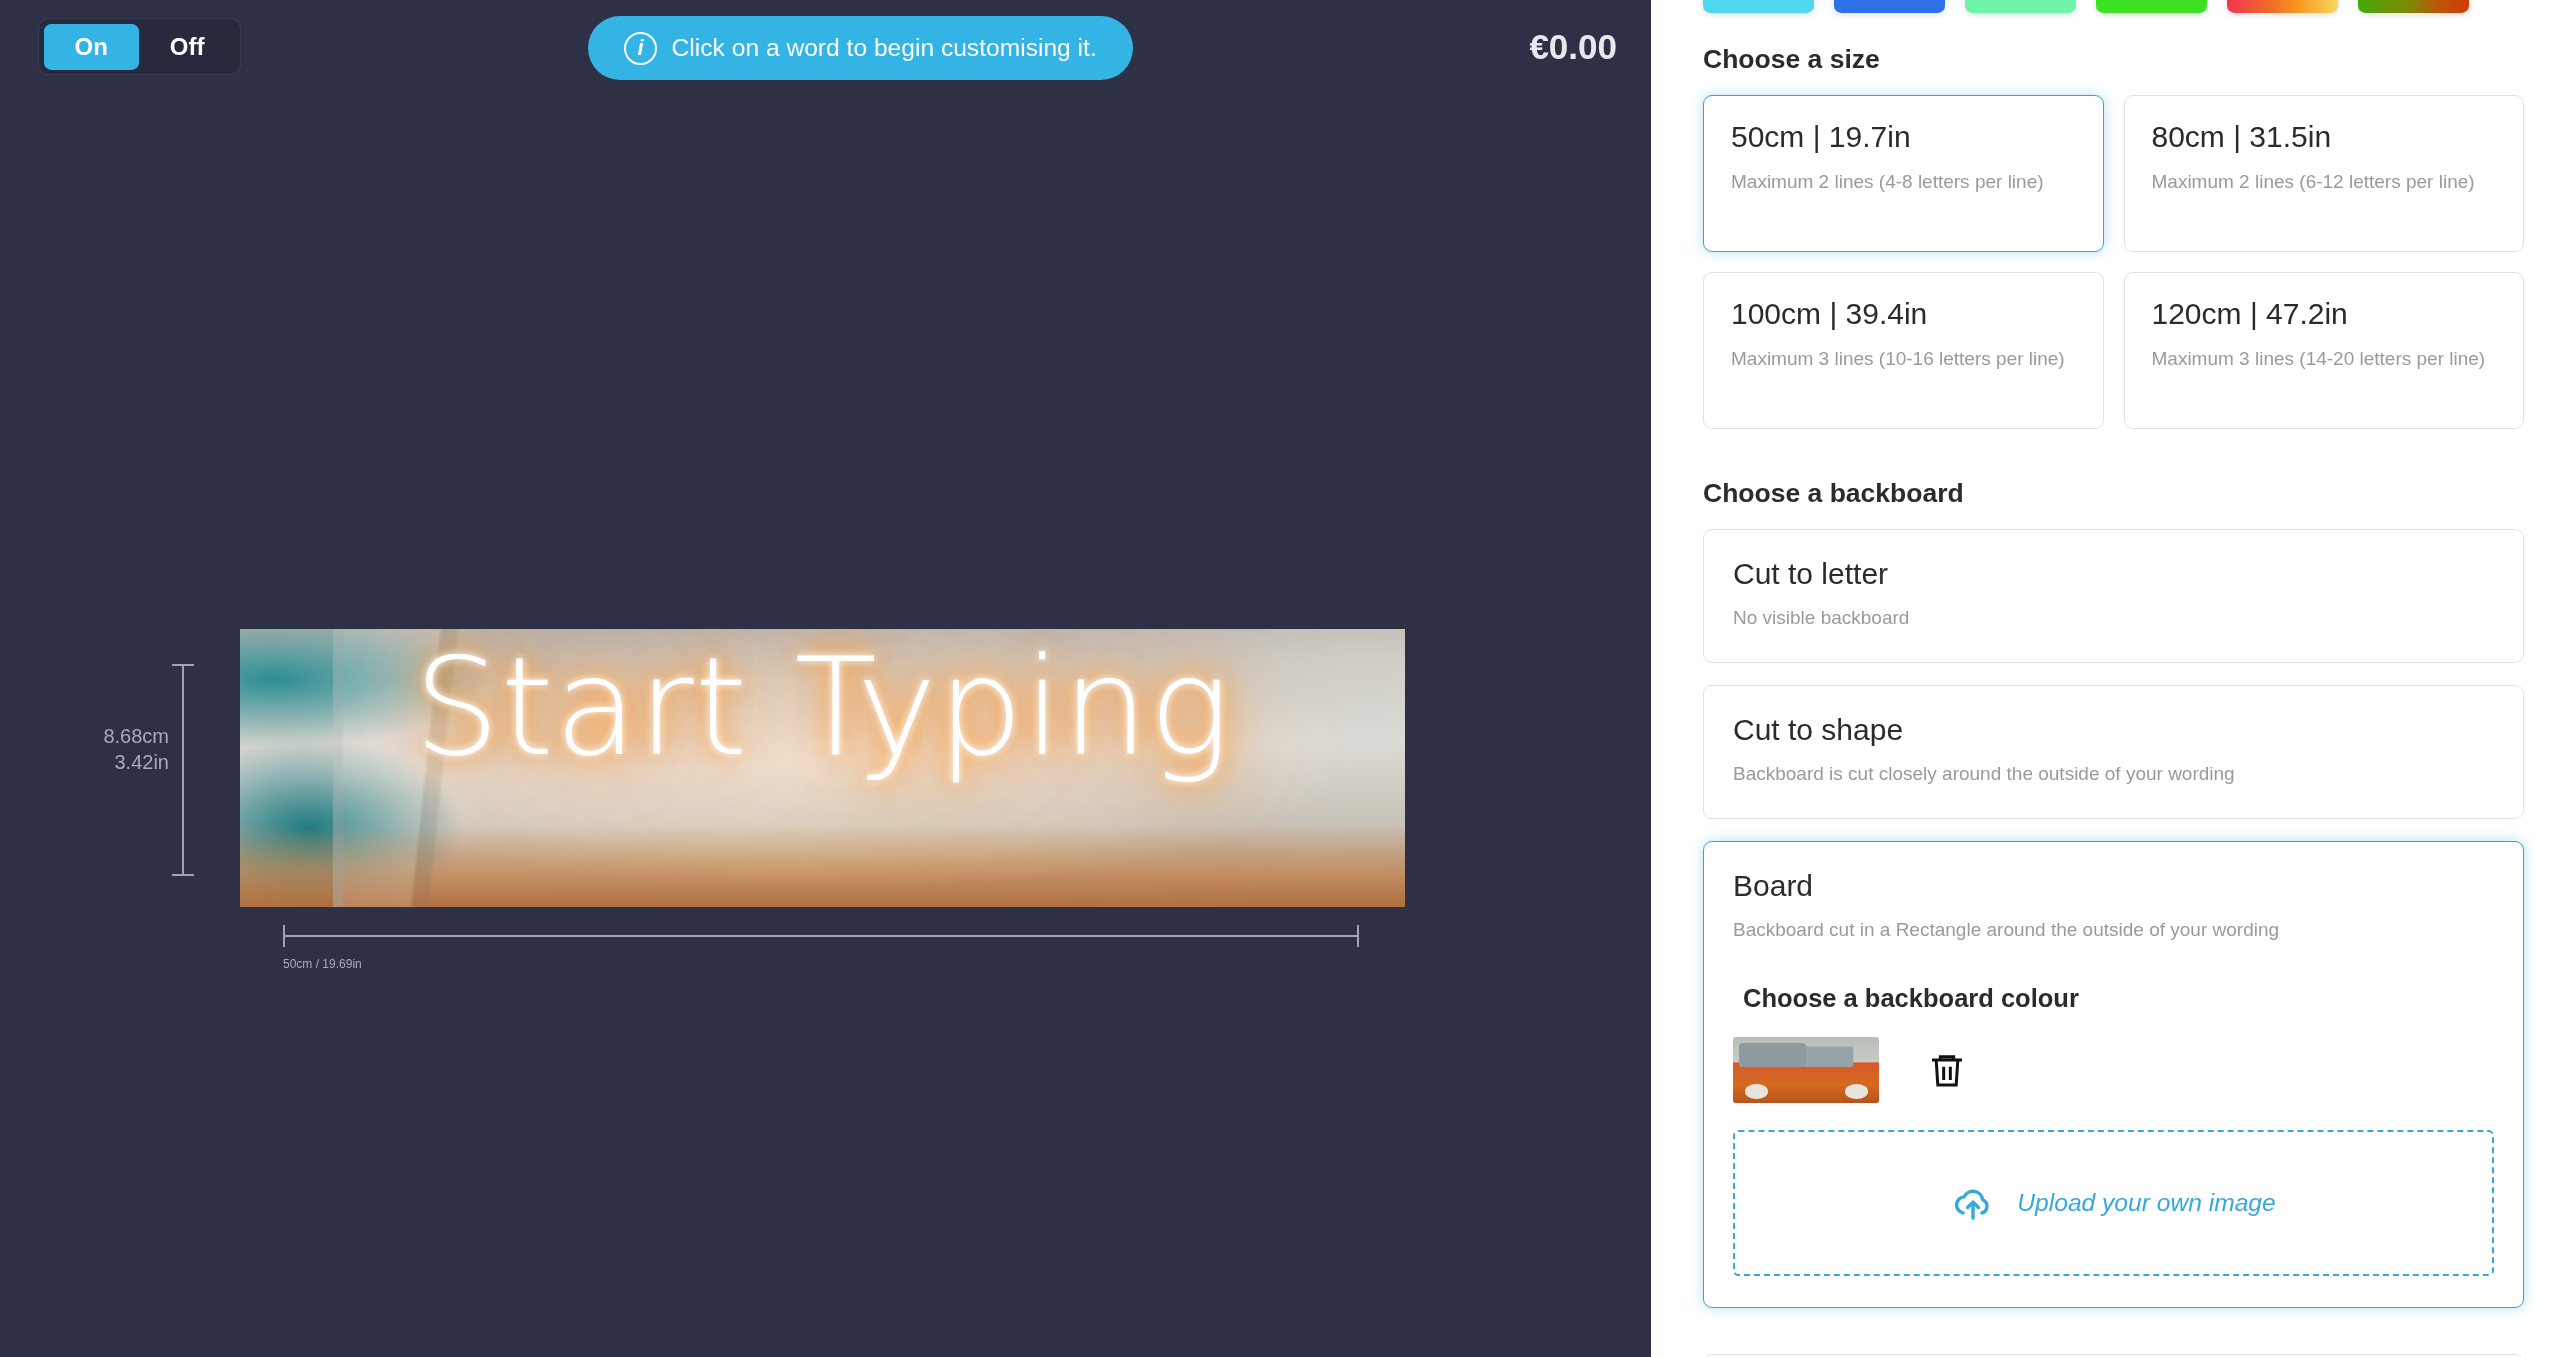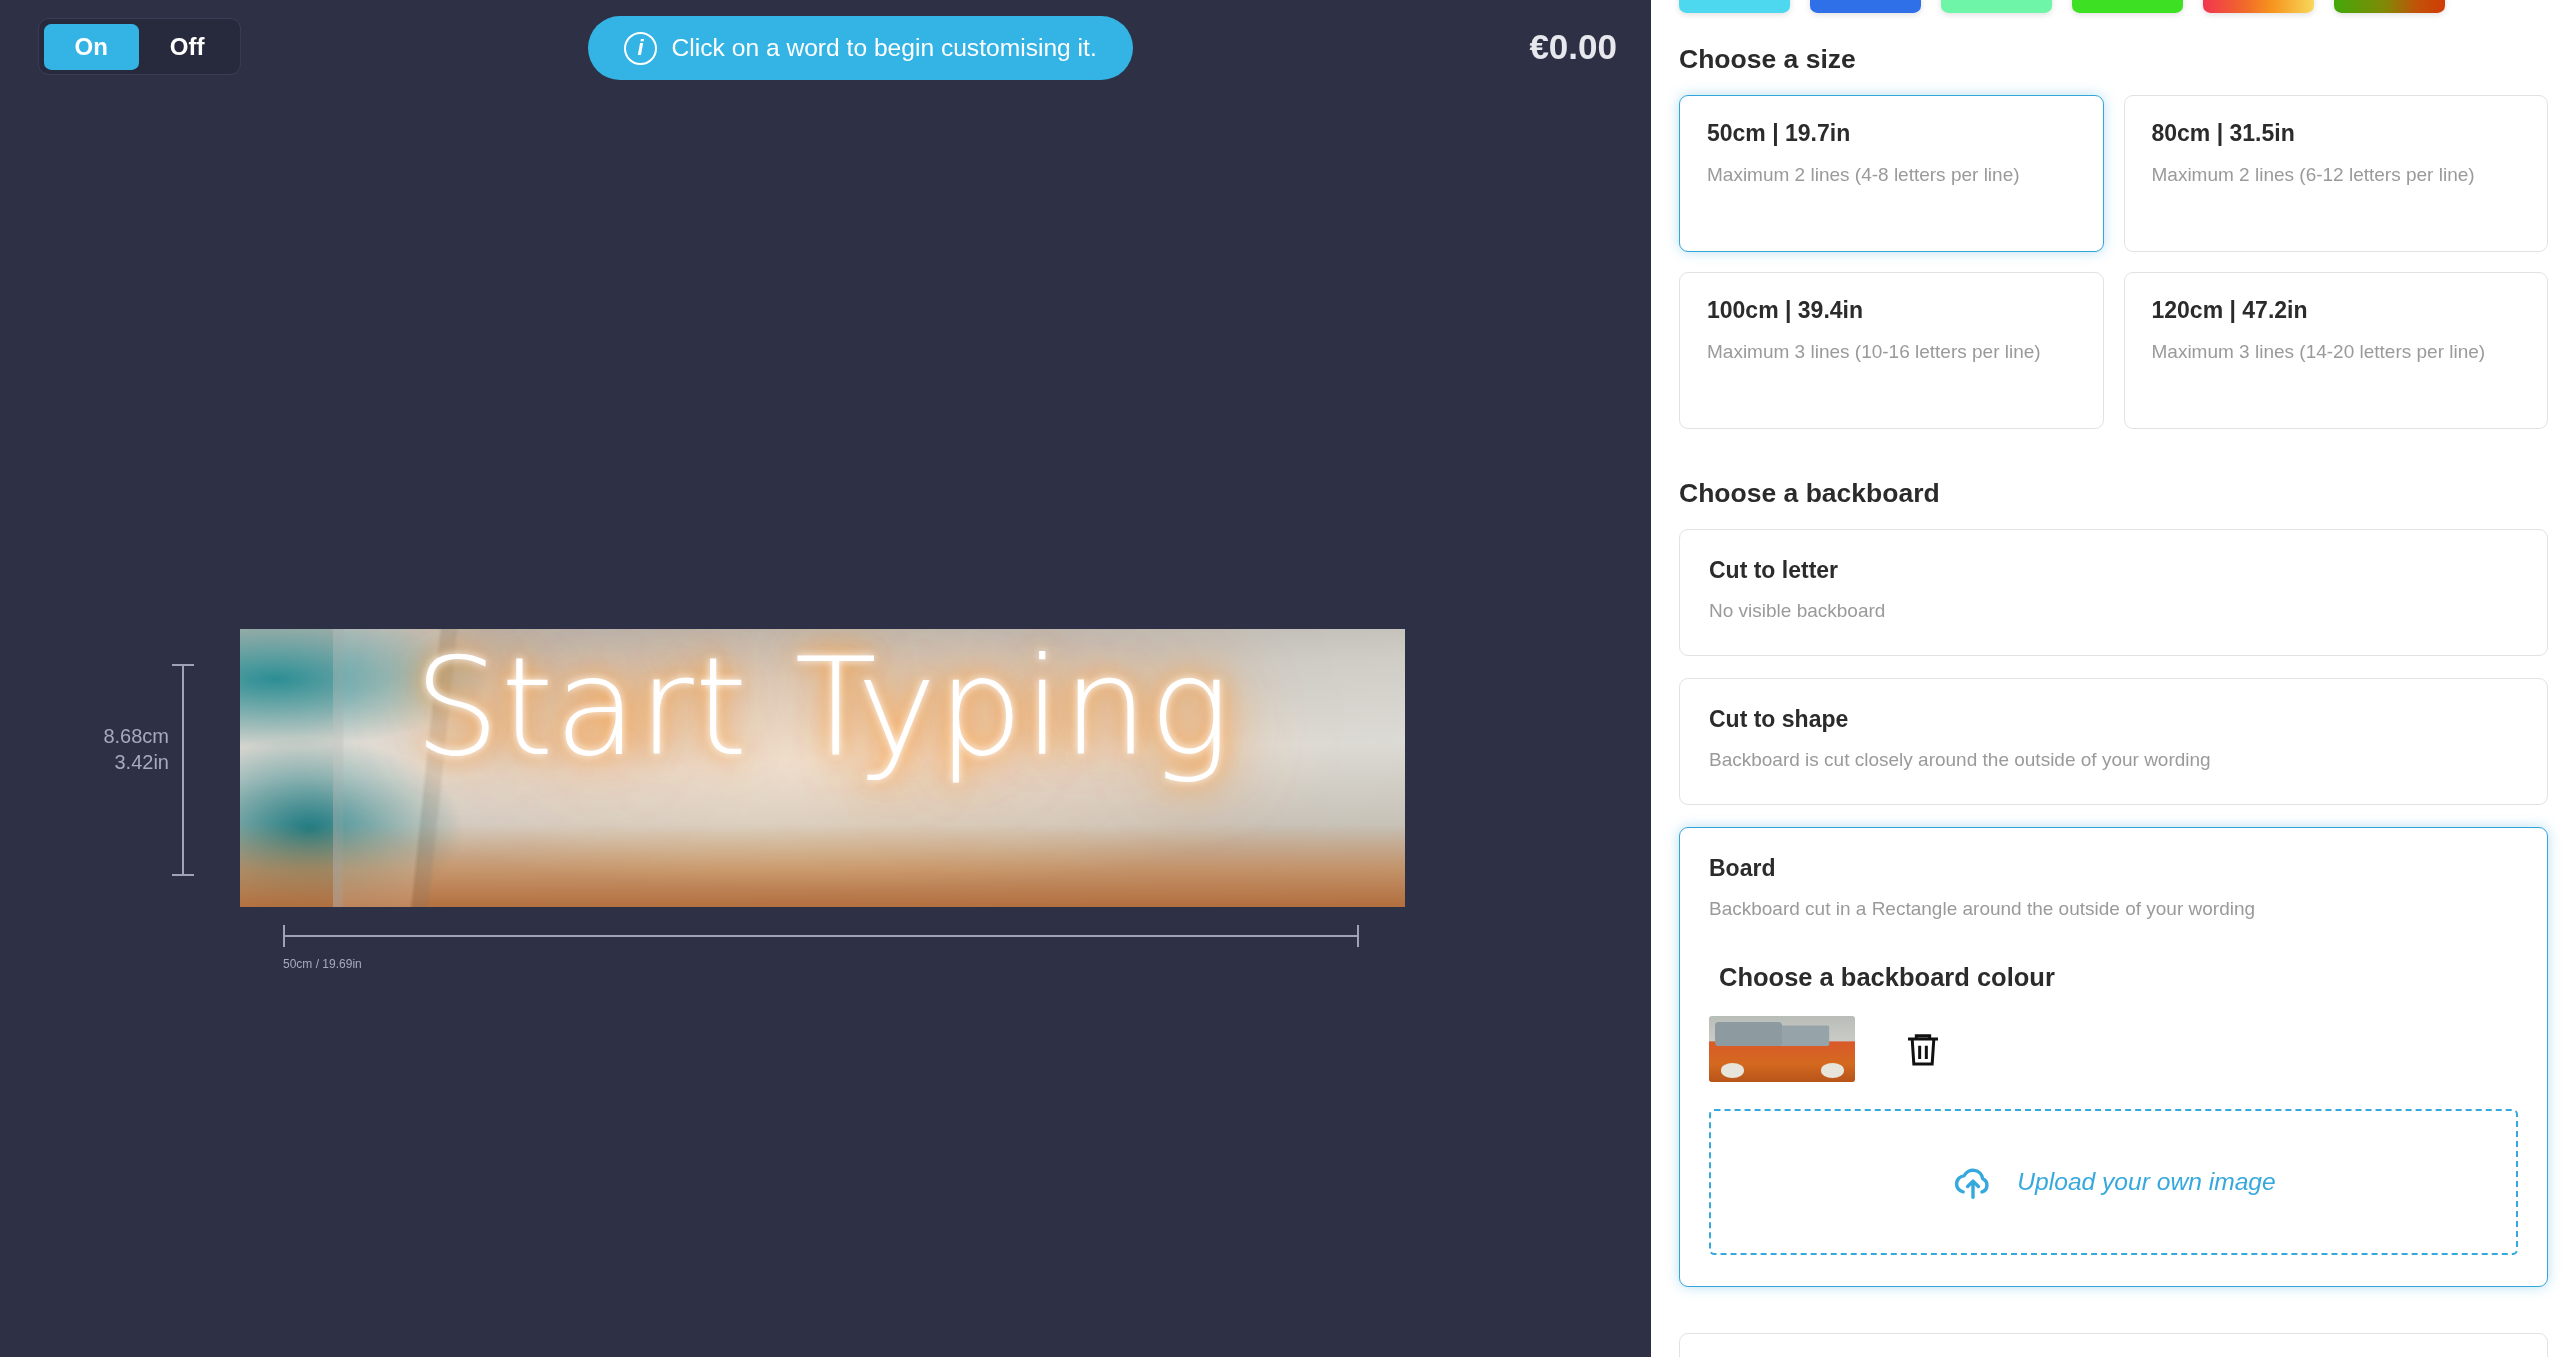--- a/index.html
+++ b/index.html
@@ -144,21 +144,21 @@
     position: absolute; left: 283px; top: 410px;
     width: 1076px; text-align: left;
     color: #a7aabc; font-size: 12px;
   }
 
   
   .panel {
     flex: 1 1 auto; background: #ffffff;
     height: 1357px; overflow: hidden;
     position: relative;
-    padding: 0 28px;
+    padding: 0 52px;
   }
   .swatch-row {
     display: flex; gap: 20px;
     padding-top: 0; margin-top: -12.8px; margin-bottom: 31px;
   }
   .swatch {
     width: 111px; height: 25.5px; border-radius: 7.3px;
     cursor: pointer; box-shadow: 0 1.8px 6.4px rgba(0,0,0,0.13);
   }
 
@@ -174,21 +174,21 @@
   .card {
     border: 1.8px solid #e2e2e2; border-radius: 9px;
     background: #fff; padding: 24px 27px 27px;
     cursor: pointer;
   }
   .card.selected {
     border-color: #34a5d8;
     box-shadow: 0 0 12.8px rgba(52,165,216,0.35);
   }
   .card-title {
-    font-size: 23px; font-weight: bold; color: #2b2b2b;
+    font-size: 30px; font-weight: normal; color: #2b2b2b;
     margin-bottom: 14.6px;
   }
   .card-desc {
     font-size: 19px; color: #9a9a9a; line-height: 1.45;
   }
   .size-card { min-height: 157px; }
 
   .board-list { display: flex; flex-direction: column; gap: 22px; }
   .board-card { padding: 27px 29px 31px; }
   .board-card .card-title { margin-bottom: 12.8px; }

